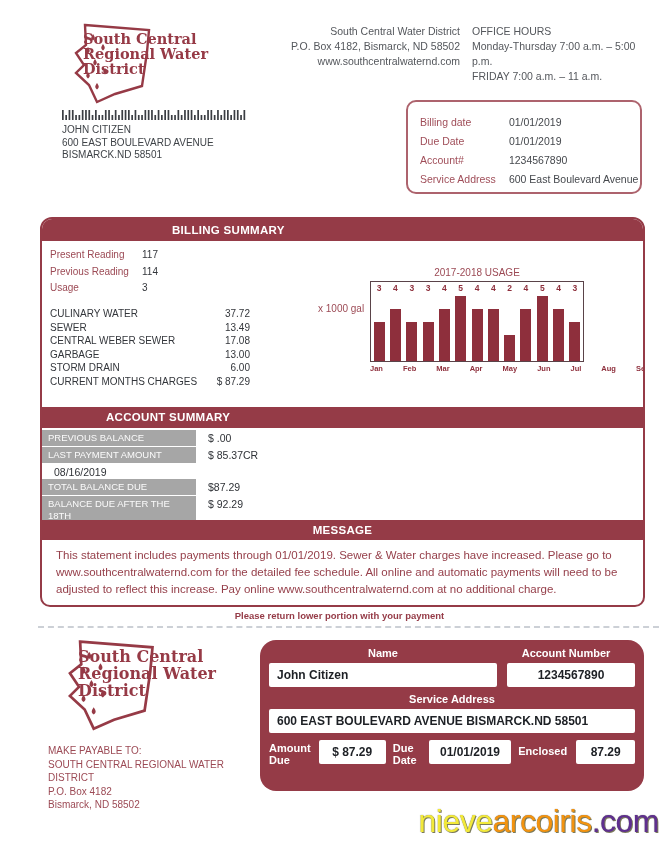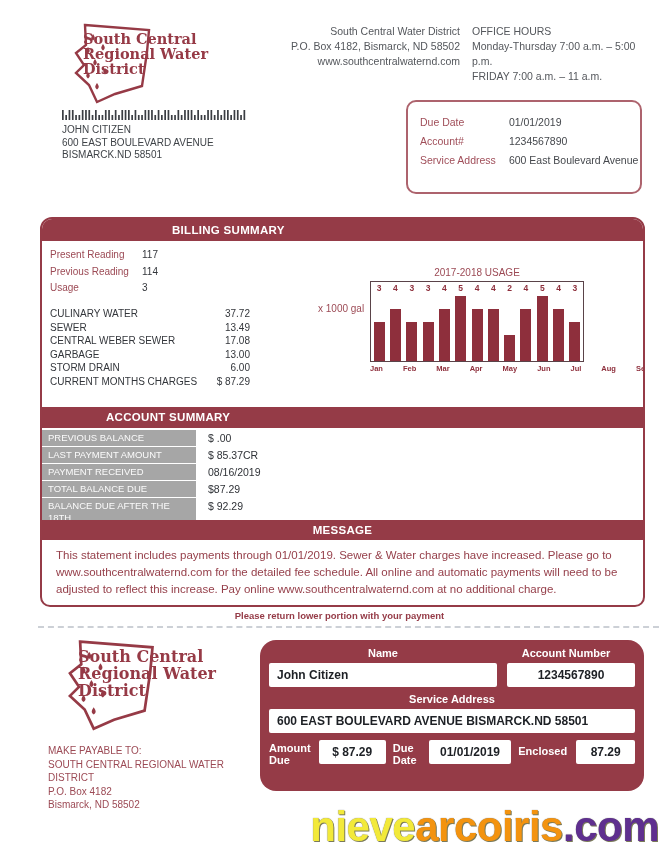--- a/index.html
+++ b/index.html
@@ -85,21 +85,21 @@
   .name-box { flex:1; }
   .acct-box { width:128px; text-align:center; }
   .stub-svc-head { text-align:center; font-weight:bold; font-size:11px; margin:6px 0 4px; }
   .svc-box { width:100%; }
   .stub-bottom { display:flex; align-items:flex-start; gap:7px; margin-top:7px; }
   .stub-lbl { font-weight:bold; font-size:11px; line-height:12px; padding-top:2px; }
   .amt-lbl { width:50px; } .due-lbl { width:34px; } .enc-lbl { width:60px; padding-top:5px; }
   .amt-box { width:76px; text-align:center; } .date-box { width:94px; text-align:center; } .enc-box { width:66px; text-align:center; }
 
   
-  .watermark { position:absolute; right:4px; top:803px; font-size:42px; font-weight:bold; letter-spacing:-.5px; text-shadow:1px 1px 0 #7a7a5a, 0 0 1px #666; white-space:nowrap; }
+  .watermark { position:absolute; right:4px; top:803px; font-size:32px; font-weight:normal; letter-spacing:-.5px; text-shadow:1px 1px 0 #7a7a5a, 0 0 1px #666; white-space:nowrap; }
   .wm1 { color:#f2e93a; } .wm2 { color:#f3930f; } .wm3 { color:#5f2f8f; }
 </style>
 </head>
 <body>
 
 <div class="canvas">
 
   <div class="logo logo-sm">
     <svg class="shape" width="104" height="92" viewBox="0 0 104 92">
       <path d="M30,5 L94,10 L92,32 L87,66 L60,74 L42,82 L34,65 L21,53 L29,45 L21,33 L31,25 Z" fill="none" stroke="#963a46" stroke-width="2.4"></path>
@@ -195,20 +195,24 @@
     <div>
 
     <div class="line">JOHN CITIZEN</div>
         <div class="line">600 EAST BOULEVARD AVENUE</div>
         <div class="line">BISMARCK.ND 58501</div>
       </div>
   </div>
 
   <div class="info-box">
 
+      <div class="info-row">
+        <span class="lbl">Billing date</span>
+        <span class="val">01/01/2019</span>
+      </div>
 
       <div class="info-row">
         <span class="lbl">Due Date</span>
         <span class="val">01/01/2019</span>
       </div>
 
       <div class="info-row">
         <span class="lbl">Account#</span>
         <span class="val">1234567890</span>
       </div>
@@ -365,21 +369,20 @@
           <div class="lbl">PREVIOUS BALANCE</div>
           <div class="val">$ .00</div>
         </div>
 
         <div class="acct-row">
           <div class="lbl">LAST PAYMENT AMOUNT</div>
           <div class="val">$ 85.37CR</div>
         </div>
 
         <div class="acct-row">
-          <div class="lbl">PAYMENT RECEIVED</div>
           <div class="val">08/16/2019</div>
         </div>
 
         <div class="acct-row">
           <div class="lbl">TOTAL BALANCE DUE</div>
           <div class="val">$87.29</div>
         </div>
 
         <div class="acct-row">
           <div class="lbl">BALANCE DUE AFTER THE 18TH</div>

